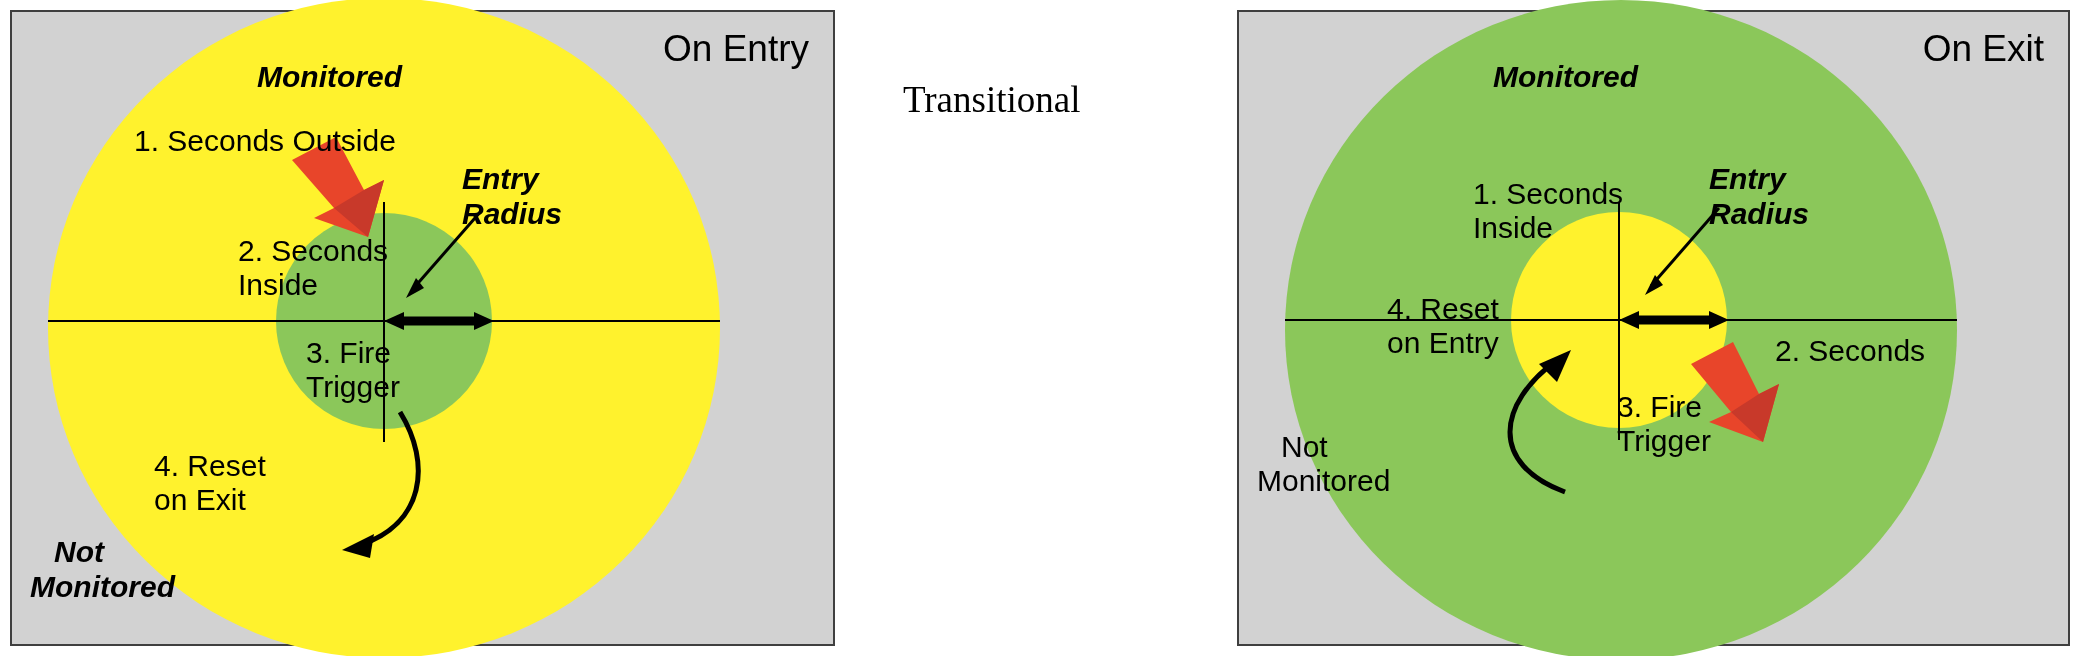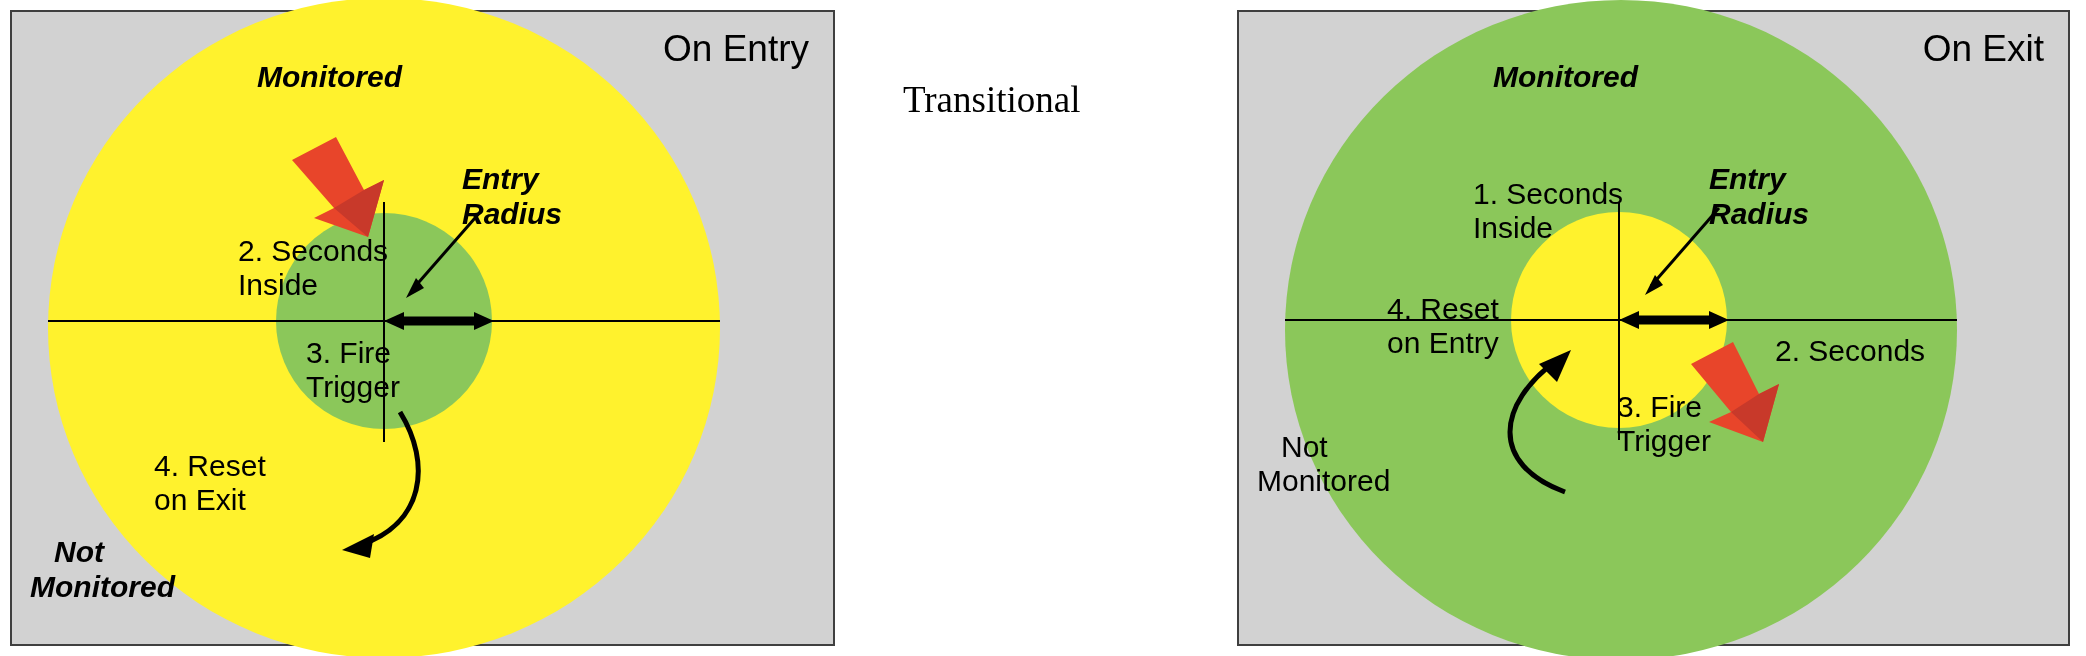--- a/index.html
+++ b/index.html
@@ -65,20 +65,21 @@
       </g>
 
       <g fill="none">
         <path d="M 388 400 C 420 452 412 512 348 533" stroke="#000" stroke-width="5" fill="none"></path>
         <polygon points="330,538 362,522 358,546" fill="#000"></polygon>
       </g>
     </svg>
 
     <div class="lbl ital f30" style="left:245px;top:48px;">Monitored</div>
 
+    <div class="lbl f30" style="left:122px;top:112px;">1. Seconds Outside</div>
 
     <div class="lbl f30 ctr" style="left:226px;top:222px;width:160px;">2. Seconds</div>
     <div class="lbl f30 ctr" style="left:226px;top:256px;width:160px;">Inside</div>
 
     <div class="lbl f30 ctr" style="left:294px;top:324px;width:120px;">3. Fire</div>
     <div class="lbl f30 ctr" style="left:294px;top:358px;width:120px;">Trigger</div>
 
     <div class="lbl f30 ctr" style="left:142px;top:437px;width:160px;">4. Reset</div>
     <div class="lbl f30 ctr" style="left:142px;top:471px;width:160px;">on Exit</div>
 

